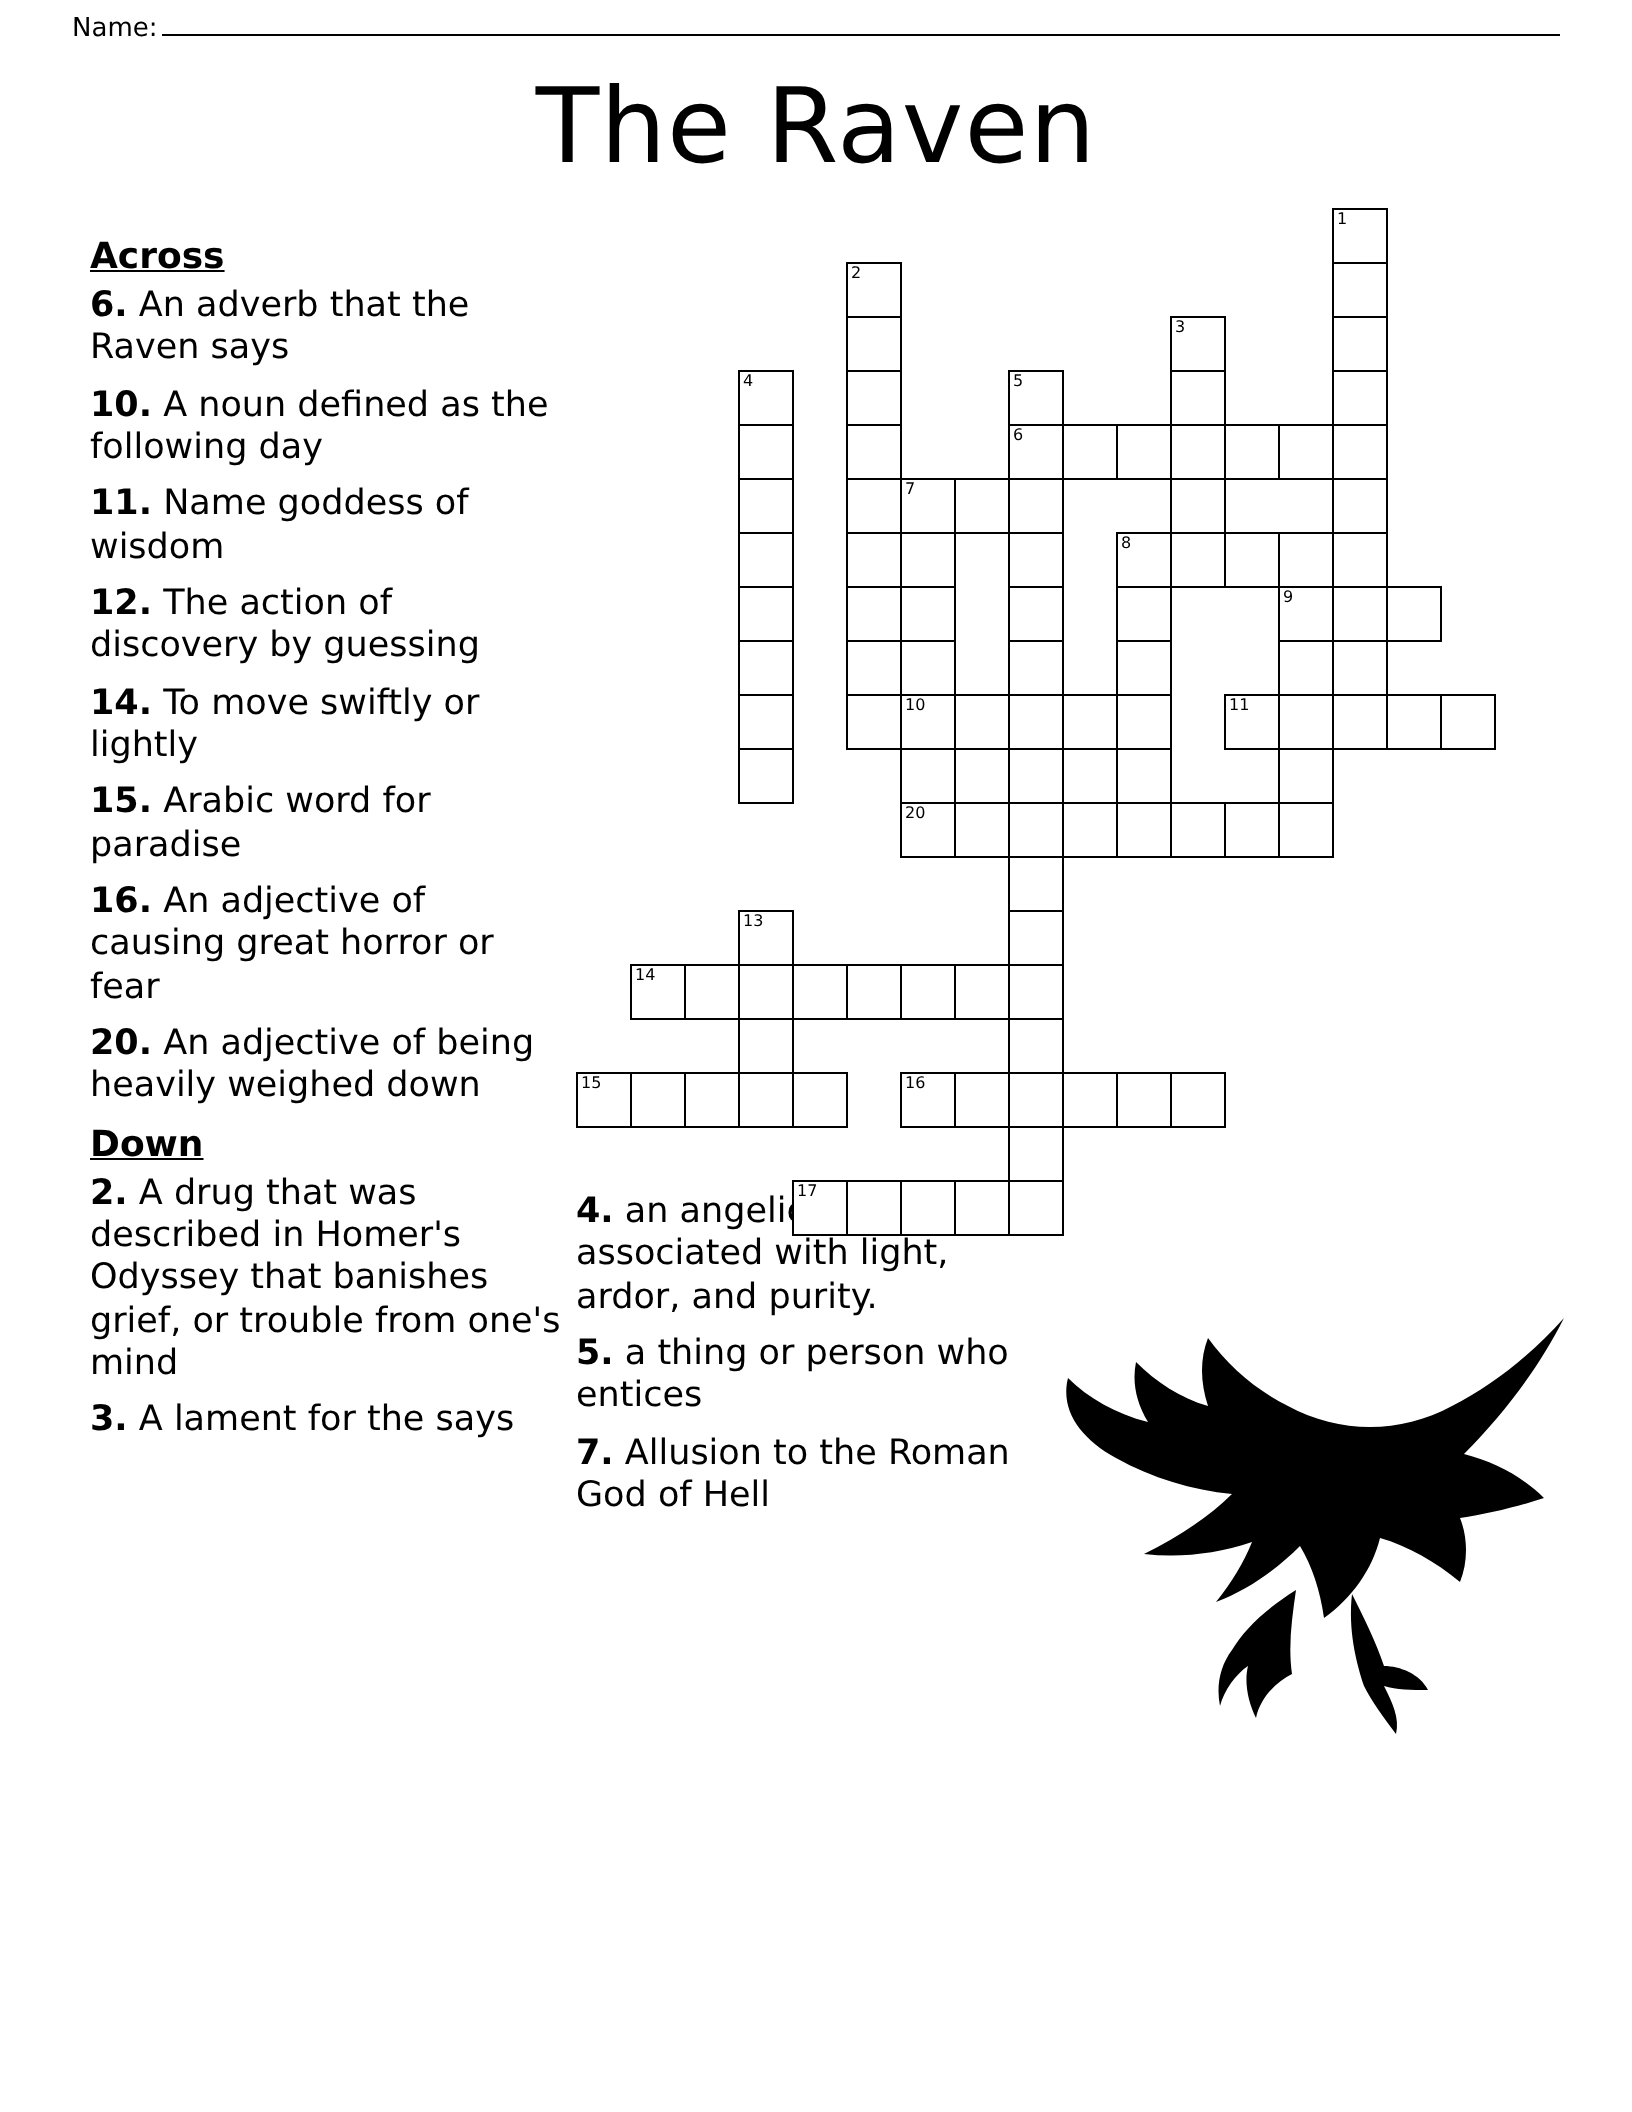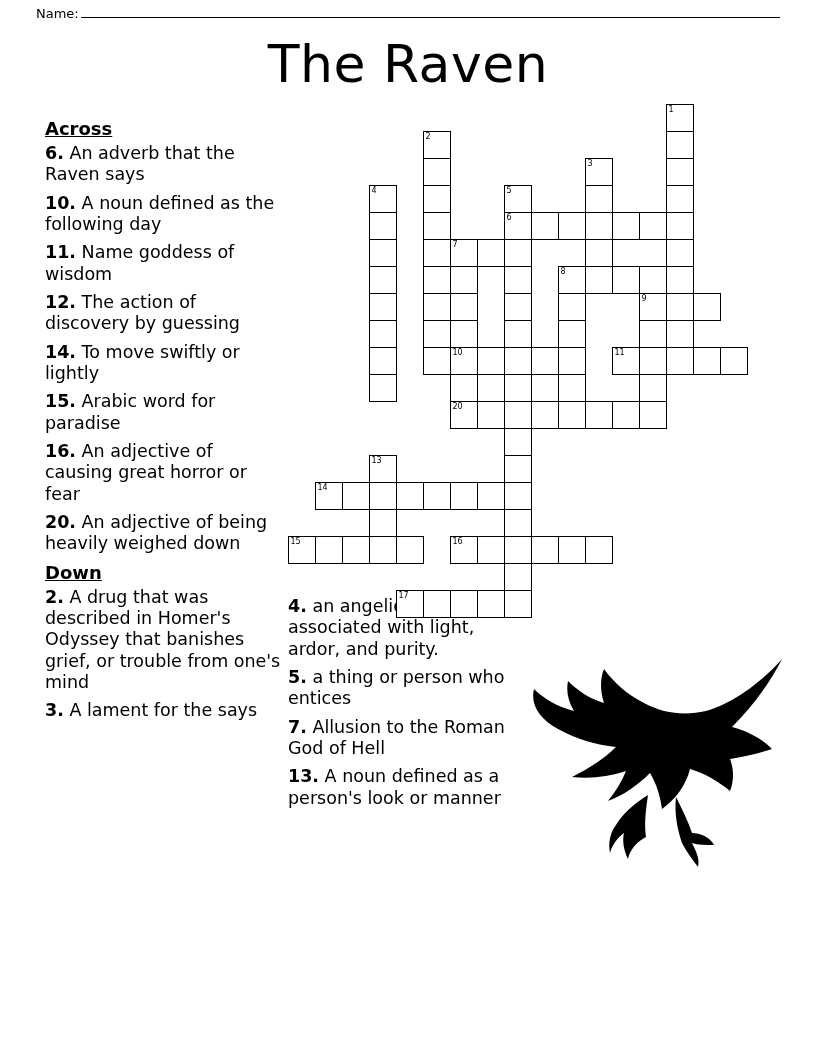--- a/index.html
+++ b/index.html
@@ -183,24 +183,20 @@
       <span class="num">4.</span>
       <span>an angelic being associated with light, ardor, and purity.</span>
     </div>
     <div class="clue">
       <span class="num">5.</span>
       <span>a thing or person who entices</span>
     </div>
     <div class="clue">
       <span class="num">7.</span>
       <span>Allusion to the Roman God of Hell</span>
-    </div>
-    <div class="clue">
-      <span class="num">13.</span>
-      <span>A noun defined as a person's look or manner</span>
     </div>
   </div>
 
   <div class="grid" id="crossword-grid">
       <div class="cell" style="left: 378px; top: 0px;">
         <span class="cnum">1</span>
       </div>
       <div class="cell" style="left: 378px; top: 27px;"></div>
       <div class="cell" style="left: 378px; top: 54px;"></div>
       <div class="cell" style="left: 135px; top: 27px;">

